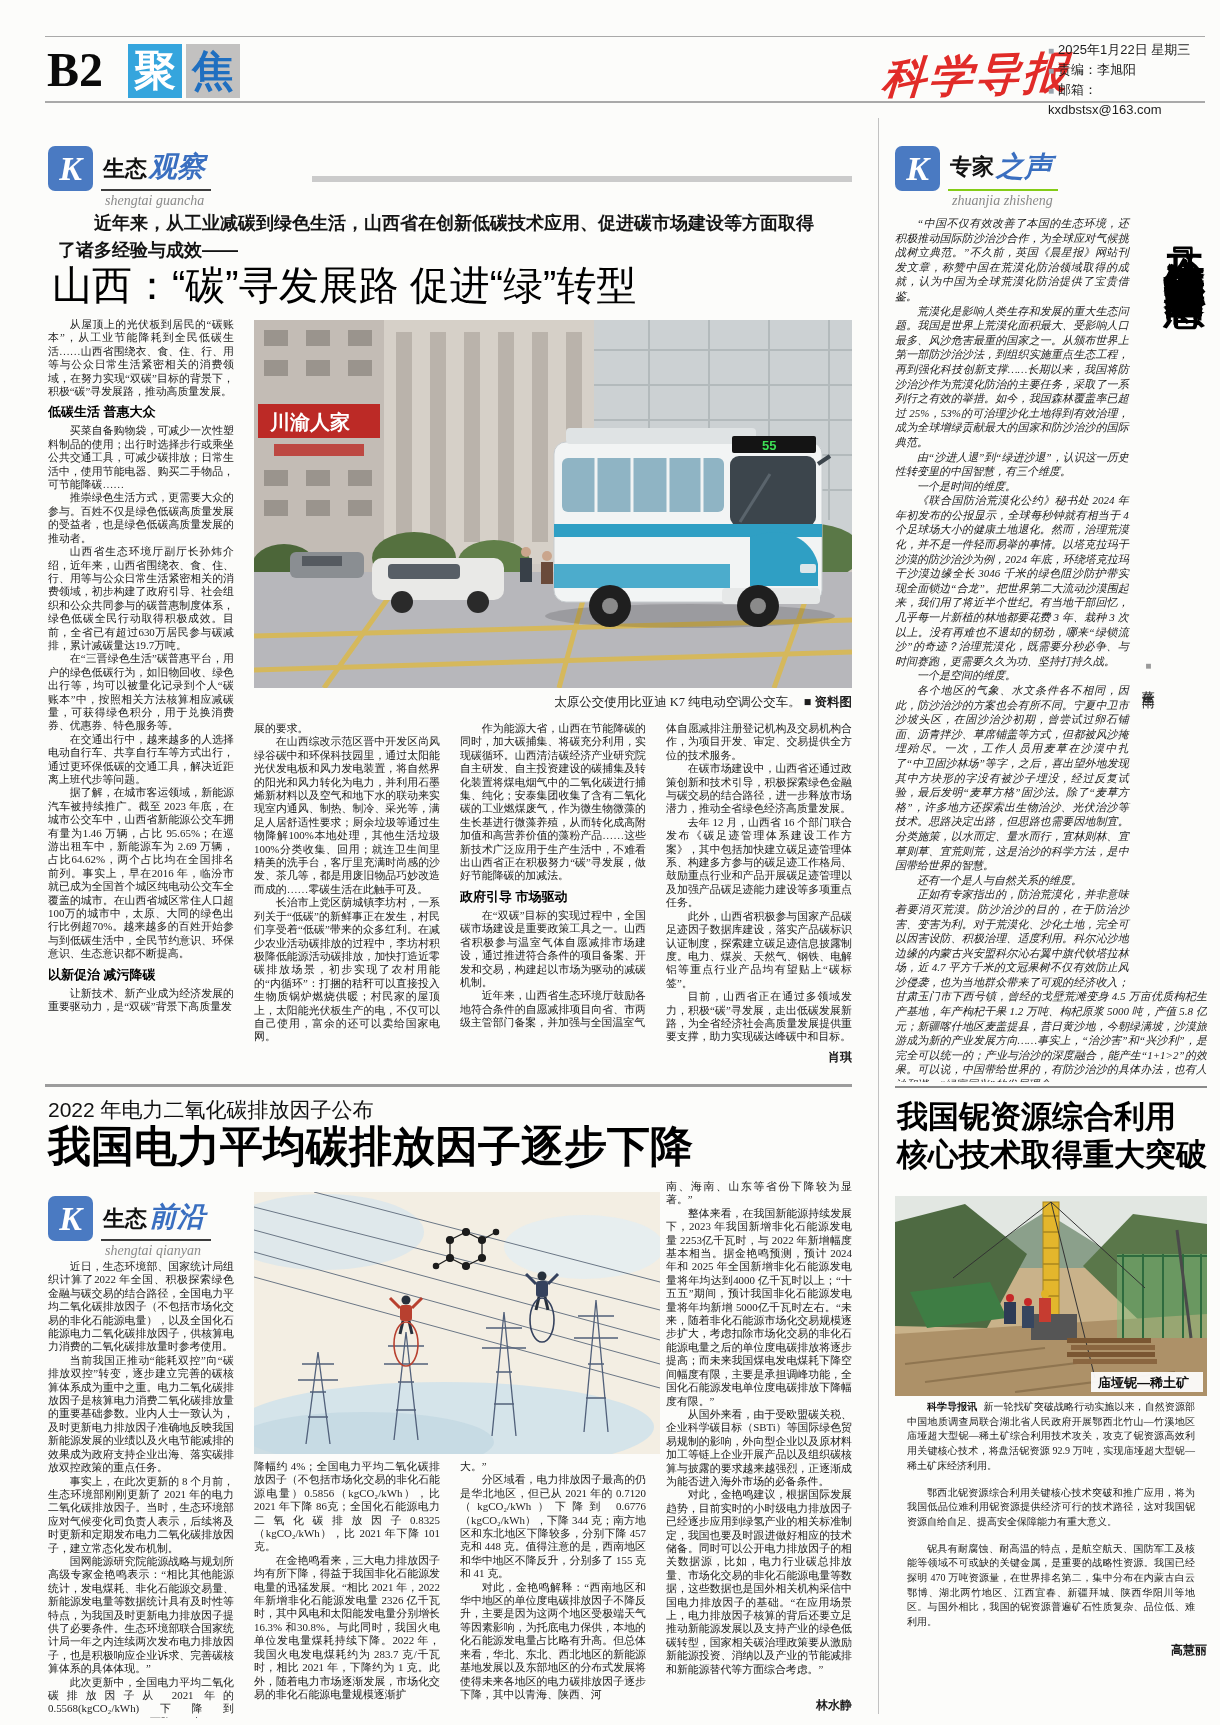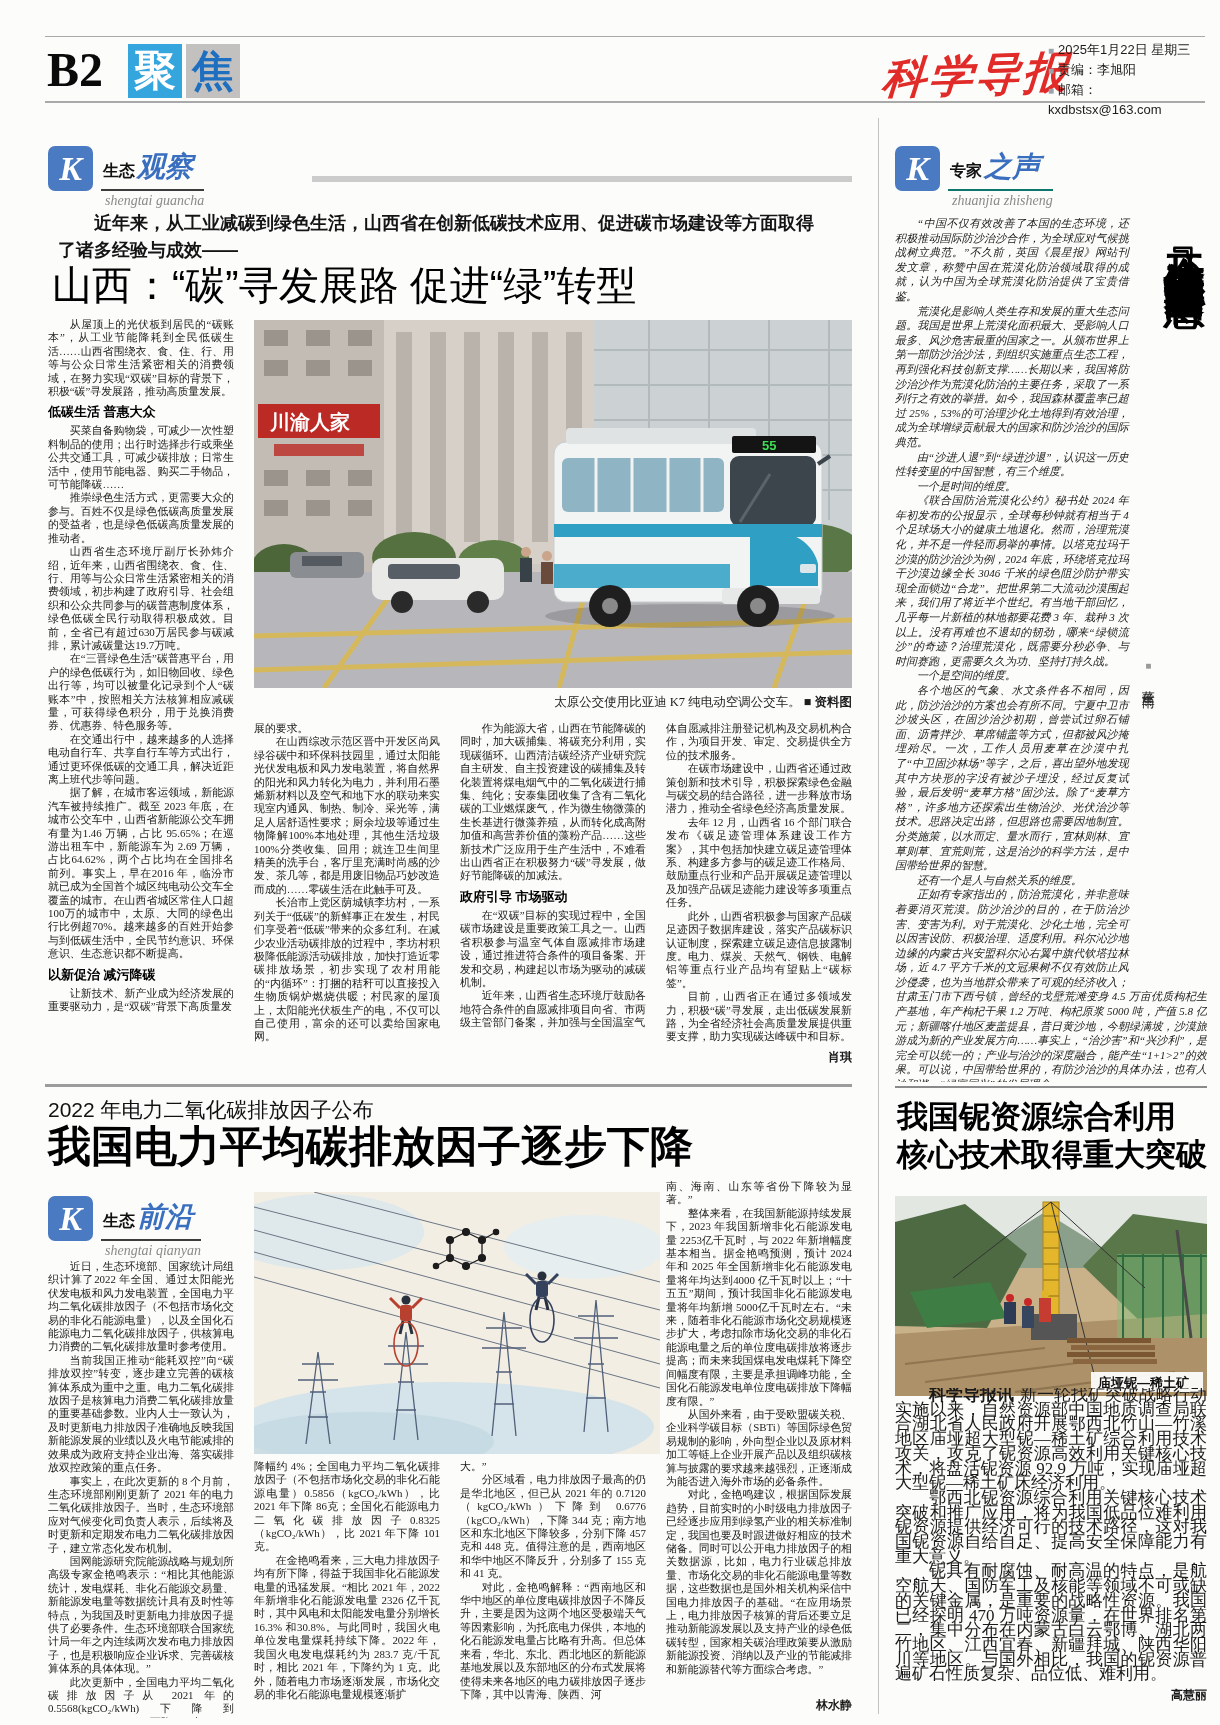--- a/index.html
+++ b/index.html
@@ -20,22 +20,22 @@
   .hinfo{font-size:13px;line-height:19px;color:#1c1c1c;font-family:"Liberation Sans",sans-serif;}
   .hinfo .sq{color:#9aa4ad;font-size:10px;margin-right:4px;}
 
   
   .badge{display:flex;align-items:flex-start;gap:8px;}
   .badge .k{width:45px;height:45px;background:#4a7ac2;border-radius:7px;color:#fff;
             display:flex;align-items:center;justify-content:center;
             font-family:"Liberation Serif",serif;font-style:italic;font-weight:bold;font-size:34px;}
   .badge .names{padding-top:2px;}
   .badge .nline{display:flex;align-items:baseline;gap:2px;padding:0 6px 3px 2px;border-bottom:2px solid #3c3c3c;}
-  .badge.blue-ul .nline{border-bottom:2px solid #0f766e;}
-  .badge .n1{font-size:16px;font-weight:bold;font-family:"Liberation Sans",sans-serif;color:#111;}
+  .badge.blue-ul .nline{border-bottom:2px solid #84cc16;align-items:center;}
+  .badge .n1{font-size:22px;font-weight:bold;font-family:"Liberation Sans",sans-serif;color:#111;}
   .badge .n2{font-size:28px;font-weight:bold;font-style:italic;color:#3a6fc0;}
   .badge .py{font-size:14px;font-style:italic;color:#8a8a8a;padding:2px 0 0 4px;}
 
   
   .lead{font-size:18px;font-weight:bold;line-height:27px;text-indent:2em;color:#141414;
         font-family:"Liberation Sans","DejaVu Sans",sans-serif;}
   .headline1{font-size:40px;font-weight:400;letter-spacing:0px;color:#000;line-height:46px;
              font-family:"Liberation Sans","DejaVu Sans",sans-serif;}
   .col{overflow:hidden;text-align:justify;}
   .col p{margin:0;font-size:10.9px;line-height:13.4px;text-indent:2em;}
@@ -56,21 +56,21 @@
   .vtitle{writing-mode:vertical-rl;font-size:41px;font-weight:900;line-height:1.08;color:#000;
           font-family:"Liberation Sans","DejaVu Sans",sans-serif;letter-spacing:2px;}
 
   
   .kicker{font-size:21px;color:#111;font-family:"Liberation Sans",sans-serif;}
   .headline2{font-size:43px;font-weight:900;color:#000;line-height:48px;
              font-family:"Liberation Sans","DejaVu Sans",sans-serif;}
   .headline3{font-size:31px;font-weight:900;color:#000;line-height:38px;
              font-family:"Liberation Sans","DejaVu Sans",sans-serif;}
   .nio-body{overflow:hidden;text-align:justify;}
-  .nio-body p{margin:0;font-size:17px;line-height:14.7px;text-indent:2em;}
+  .nio-body p{margin:12px;font-size:10px;line-height:14.7px;text-indent:2em;}
   .nio-body .ltag{font-weight:bold;font-family:"Liberation Sans",sans-serif;margin-right:6px;}
   svg text{font-family:"Liberation Sans",sans-serif;}
 </style>
 </head>
 <body>
 
 <div class="page">
 
   <div class="abs rule" style="left:45px;top:36px;width:1160px;height:1px;"></div>
 
@@ -286,21 +286,21 @@
     <div class="names">
       <div class="nline">
         <span class="n1">生态</span>
         <span class="n2">前沿</span>
       </div>
       <div class="py">shengtai  qianyan</div>
     </div>
   </div>
 
   <div class="abs col" style="left:48px;top:1260px;width:186px;height:458px;">
-    <p>近日，生态环境部、国家统计局组织计算了2022 年全国、通过太阳能光伏发电板和风力发电装置，全国电力平均二氧化碳排放因子（不包括市场化交易的非化石能源电量），以及全国化石能源电力二氧化碳排放因子，供核算电力消费的二氧化碳排放量时参考使用。</p>
+    <p>近日，生态环境部、国家统计局组织计算了2022 年全国、积极探索绿色金融与碳交易的结合路径，全国电力平均二氧化碳排放因子（不包括市场化交易的非化石能源电量），以及全国化石能源电力二氧化碳排放因子，供核算电力消费的二氧化碳排放量时参考使用。</p>
     <p>当前我国正推动“能耗双控”向“碳排放双控”转变，逐步建立完善的碳核算体系成为重中之重。电力二氧化碳排放因子是核算电力消费二氧化碳排放量的重要基础参数。业内人士一致认为，及时更新电力排放因子准确地反映我国新能源发展的业绩以及火电节能减排的效果成为政府支持企业出海、落实碳排放双控政策的重点任务。</p>
     <p>事实上，在此次更新的 8 个月前，生态环境部刚刚更新了 2021 年的电力二氧化碳排放因子。当时，生态环境部应对气候变化司负责人表示，后续将及时更新和定期发布电力二氧化碳排放因子，建立常态化发布机制。</p>
     <p>国网能源研究院能源战略与规划所高级专家金艳鸣表示：“相比其他能源统计，发电煤耗、非化石能源交易量、新能源发电量等数据统计具有及时性等特点，为我国及时更新电力排放因子提供了必要条件。生态环境部联合国家统计局一年之内连续两次发布电力排放因子，也是积极响应企业诉求、完善碳核算体系的具体体现。”</p>
     <p>此次更新中，全国电力平均二氧化碳排放因子从 2021 年的 0.5568(kgCO₂/kWh)下降到 0.5366(kgCO₂/kWh)，下降202 克，</p>
   </div>
 
   <div class="abs" style="left:254px;top:1192px;width:406px;height:262px;">
     <svg width="406" height="262" viewBox="0 0 406 262">
       <rect width="406" height="262" fill="#f3eee3"></rect>
       <ellipse cx="70" cy="40" rx="100" ry="38" fill="#d9e6ec" opacity="0.8"></ellipse>

